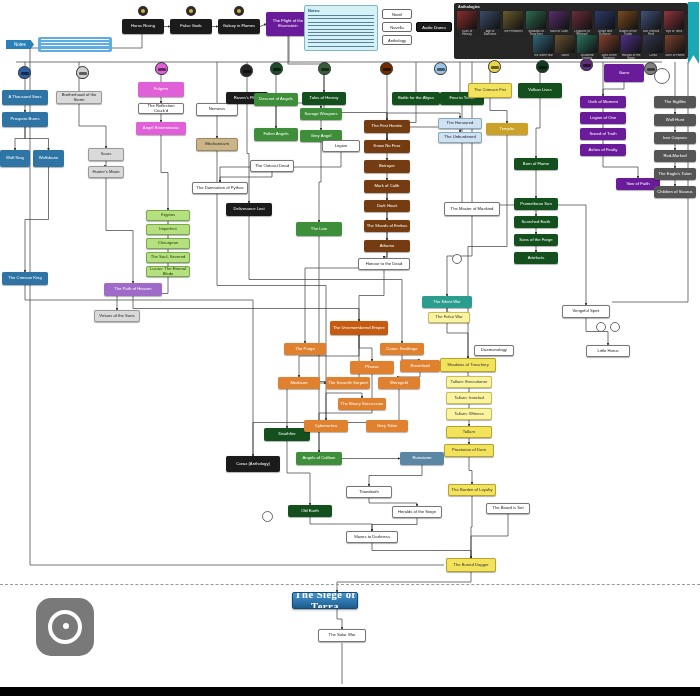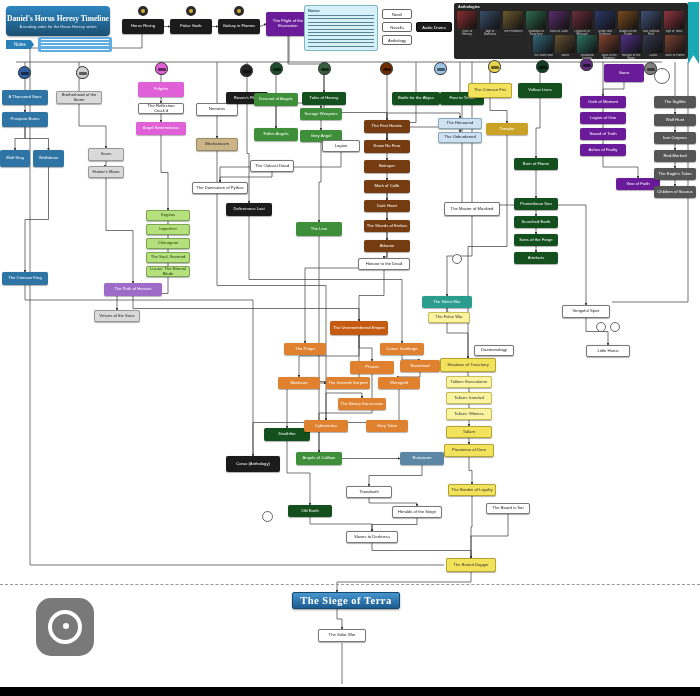--- a/index.html
+++ b/index.html
@@ -507,21 +507,21 @@
       </div>
       <div class="node c-white" style="left: 392px; top: 506px; width: 50px; height: 12px;">
         <span>Heralds of the Siege</span>
       </div>
       <div class="node c-white" style="left: 346px; top: 531px; width: 52px; height: 12px;">
         <span>Slaves to Darkness</span>
       </div>
       <div class="node c-white" style="left: 486px; top: 503px; width: 44px; height: 11px;">
         <span>The Board is Set</span>
       </div>
-      <div class="node c-banner" style="left: 292px; top: 592px; width: 108px; height: 17px;">
+      <div class="node c-banner" style="left: 292px; top: 592px; width: 66px; height: 17px;">
         <span>The Siege of Terra</span>
       </div>
       <div class="node c-white" style="left: 318px; top: 629px; width: 48px; height: 13px;">
         <span>The Solar War</span>
       </div>
       <div class="node c-circle" style="left: 262px; top: 511px; width: 11px; height: 11px;"></div>
       <div class="node c-circle" style="left: 596px; top: 322px; width: 10px; height: 10px;"></div>
       <div class="node c-circle" style="left: 610px; top: 322px; width: 10px; height: 10px;"></div>
       <div class="node c-circle" style="left: 452px; top: 254px; width: 10px; height: 10px;"></div>
       <div class="node c-circle" style="left: 654px; top: 68px; width: 16px; height: 16px;"></div>
@@ -565,24 +565,20 @@
         <i></i>
       </div>
       <div class="chaos" style="left: 186px; top: 6px;">
         <i></i>
       </div>
       <div class="chaos" style="left: 234px; top: 6px;">
         <i></i>
       </div>
     </div>
 
-  <div id="title-box">
-    <div class="t">Daniel's Horus Heresy Timeline</div>
-    <div class="s">A reading order for the Horus Heresy series</div>
-  </div>
   <div id="notes-ribbon">Notes</div>
   <div id="notes-box">
     <div class="mtext-w"></div>
   </div>
 
   <div id="legend-box">
     <div class="lt">Notes:</div>
     <div class="mtext-d"></div>
   </div>
   <div class="chip light" style="left:382px;top:9px;width:30px">Novel</div>

